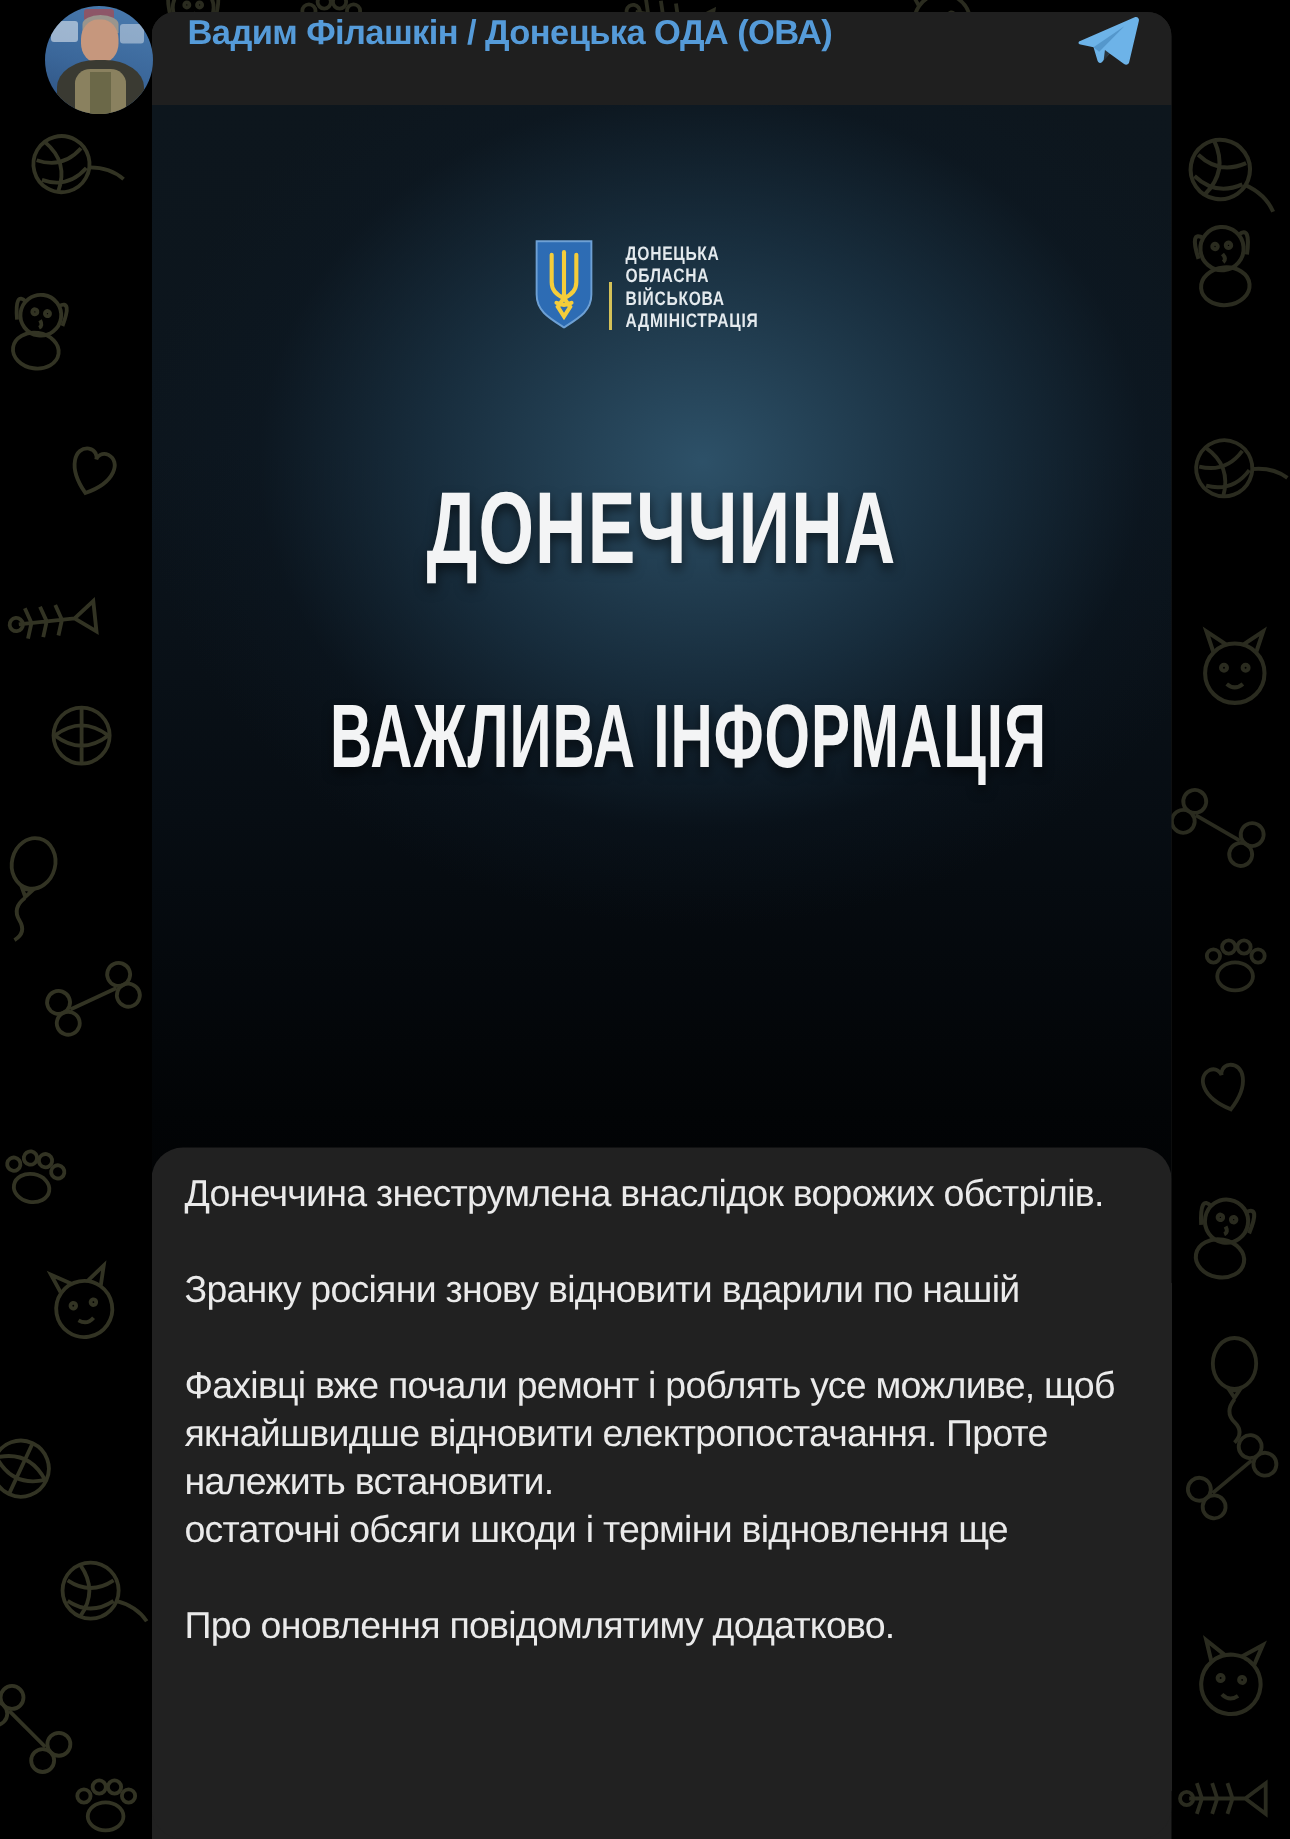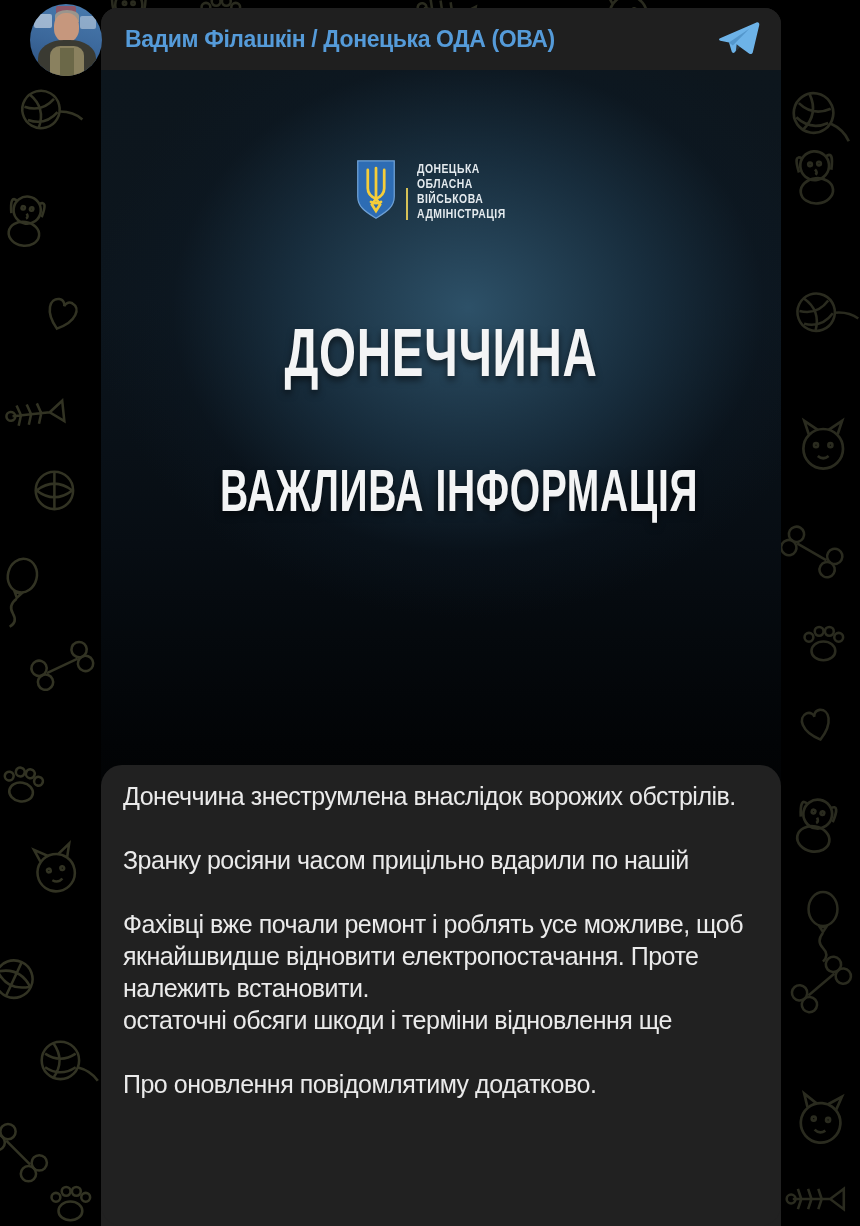--- a/index.html
+++ b/index.html
@@ -16,21 +16,21 @@
   .av-hair{position:absolute;left:25px;top:6px;width:24px;height:12px;border-radius:50% 50% 0 0;background:#9a958d;}
   .av-head{position:absolute;left:24px;top:9px;width:25px;height:29px;border-radius:45%;background:#c6977d;}
   .av-body{position:absolute;left:8px;top:36px;width:58px;height:40px;border-radius:45% 45% 0 0;background:#3a3a32;}
   .av-vest{position:absolute;left:20px;top:42px;width:34px;height:32px;border-radius:30% 30% 0 0;background:#8a815f;}
   .av-vestc{position:absolute;left:30px;top:44px;width:14px;height:30px;background:#6b6848;}
 
   
   .bubble{position:absolute;left:101px;top:8px;width:680px;height:1218px;background:#212121;
           border-radius:16px 16px 0 0;overflow:hidden;z-index:2;}
   .header{position:absolute;left:0;top:0;width:680px;height:62px;background:#1f1f1f;
-          display:flex;align-items:center;padding:0 20px 0 24px;box-sizing:border-box;}
+          display:flex;align-items:flex-start;padding:0 20px 0 24px;box-sizing:border-box;}
   .channel{flex:1;font-size:23px;font-weight:bold;color:#559bd9;letter-spacing:-0.4px;
            white-space:nowrap;overflow:hidden;}
   .plane{width:44px;height:40px;flex:0 0 auto;}
 
   
   .poster{position:absolute;left:0;top:62px;width:680px;height:819px;cursor:pointer;
     background:
       radial-gradient(ellipse 64% 44% at 54% 29%,rgba(47,84,108,.95) 0%,rgba(28,54,73,.72) 42%,rgba(13,26,38,.35) 68%,rgba(0,0,0,0) 86%),
       linear-gradient(180deg,#0d161d 0%,#0c151d 28%,#070d13 58%,#020406 82%,#000 100%);}
   .logo{position:absolute;left:0;right:0;top:88px;display:flex;justify-content:center;align-items:flex-start;gap:9px;}
@@ -188,21 +188,21 @@
       </div>
       <div class="poster-title">ДОНЕЧЧИНА</div>
       <div class="poster-subtitle">ВАЖЛИВА ІНФОРМАЦІЯ</div>
     </div>
 
     <div class="text-area">
       <p class="msg-p">
         <span class="msg-line">Донеччина знеструмлена внаслідок ворожих обстрілів.</span>
       </p>
       <p class="msg-p">
-        <span class="msg-line">Зранку росіяни часом прицільно вдарили по нашій</span>
+        <span class="msg-line">Зранку росіяни знову відновити вдарили по нашій</span>
       </p>
       <p class="msg-p">
         <span class="msg-line">Фахівці вже почали ремонт і роблять усе можливе, щоб</span>
         <span class="msg-line">якнайшвидше відновити електропостачання. Проте</span>
         <span class="msg-line">належить встановити.</span>
         <span class="msg-line">остаточні обсяги шкоди і терміни відновлення ще</span>
       </p>
       <p class="msg-p">
       </p>
       <p class="msg-p">

